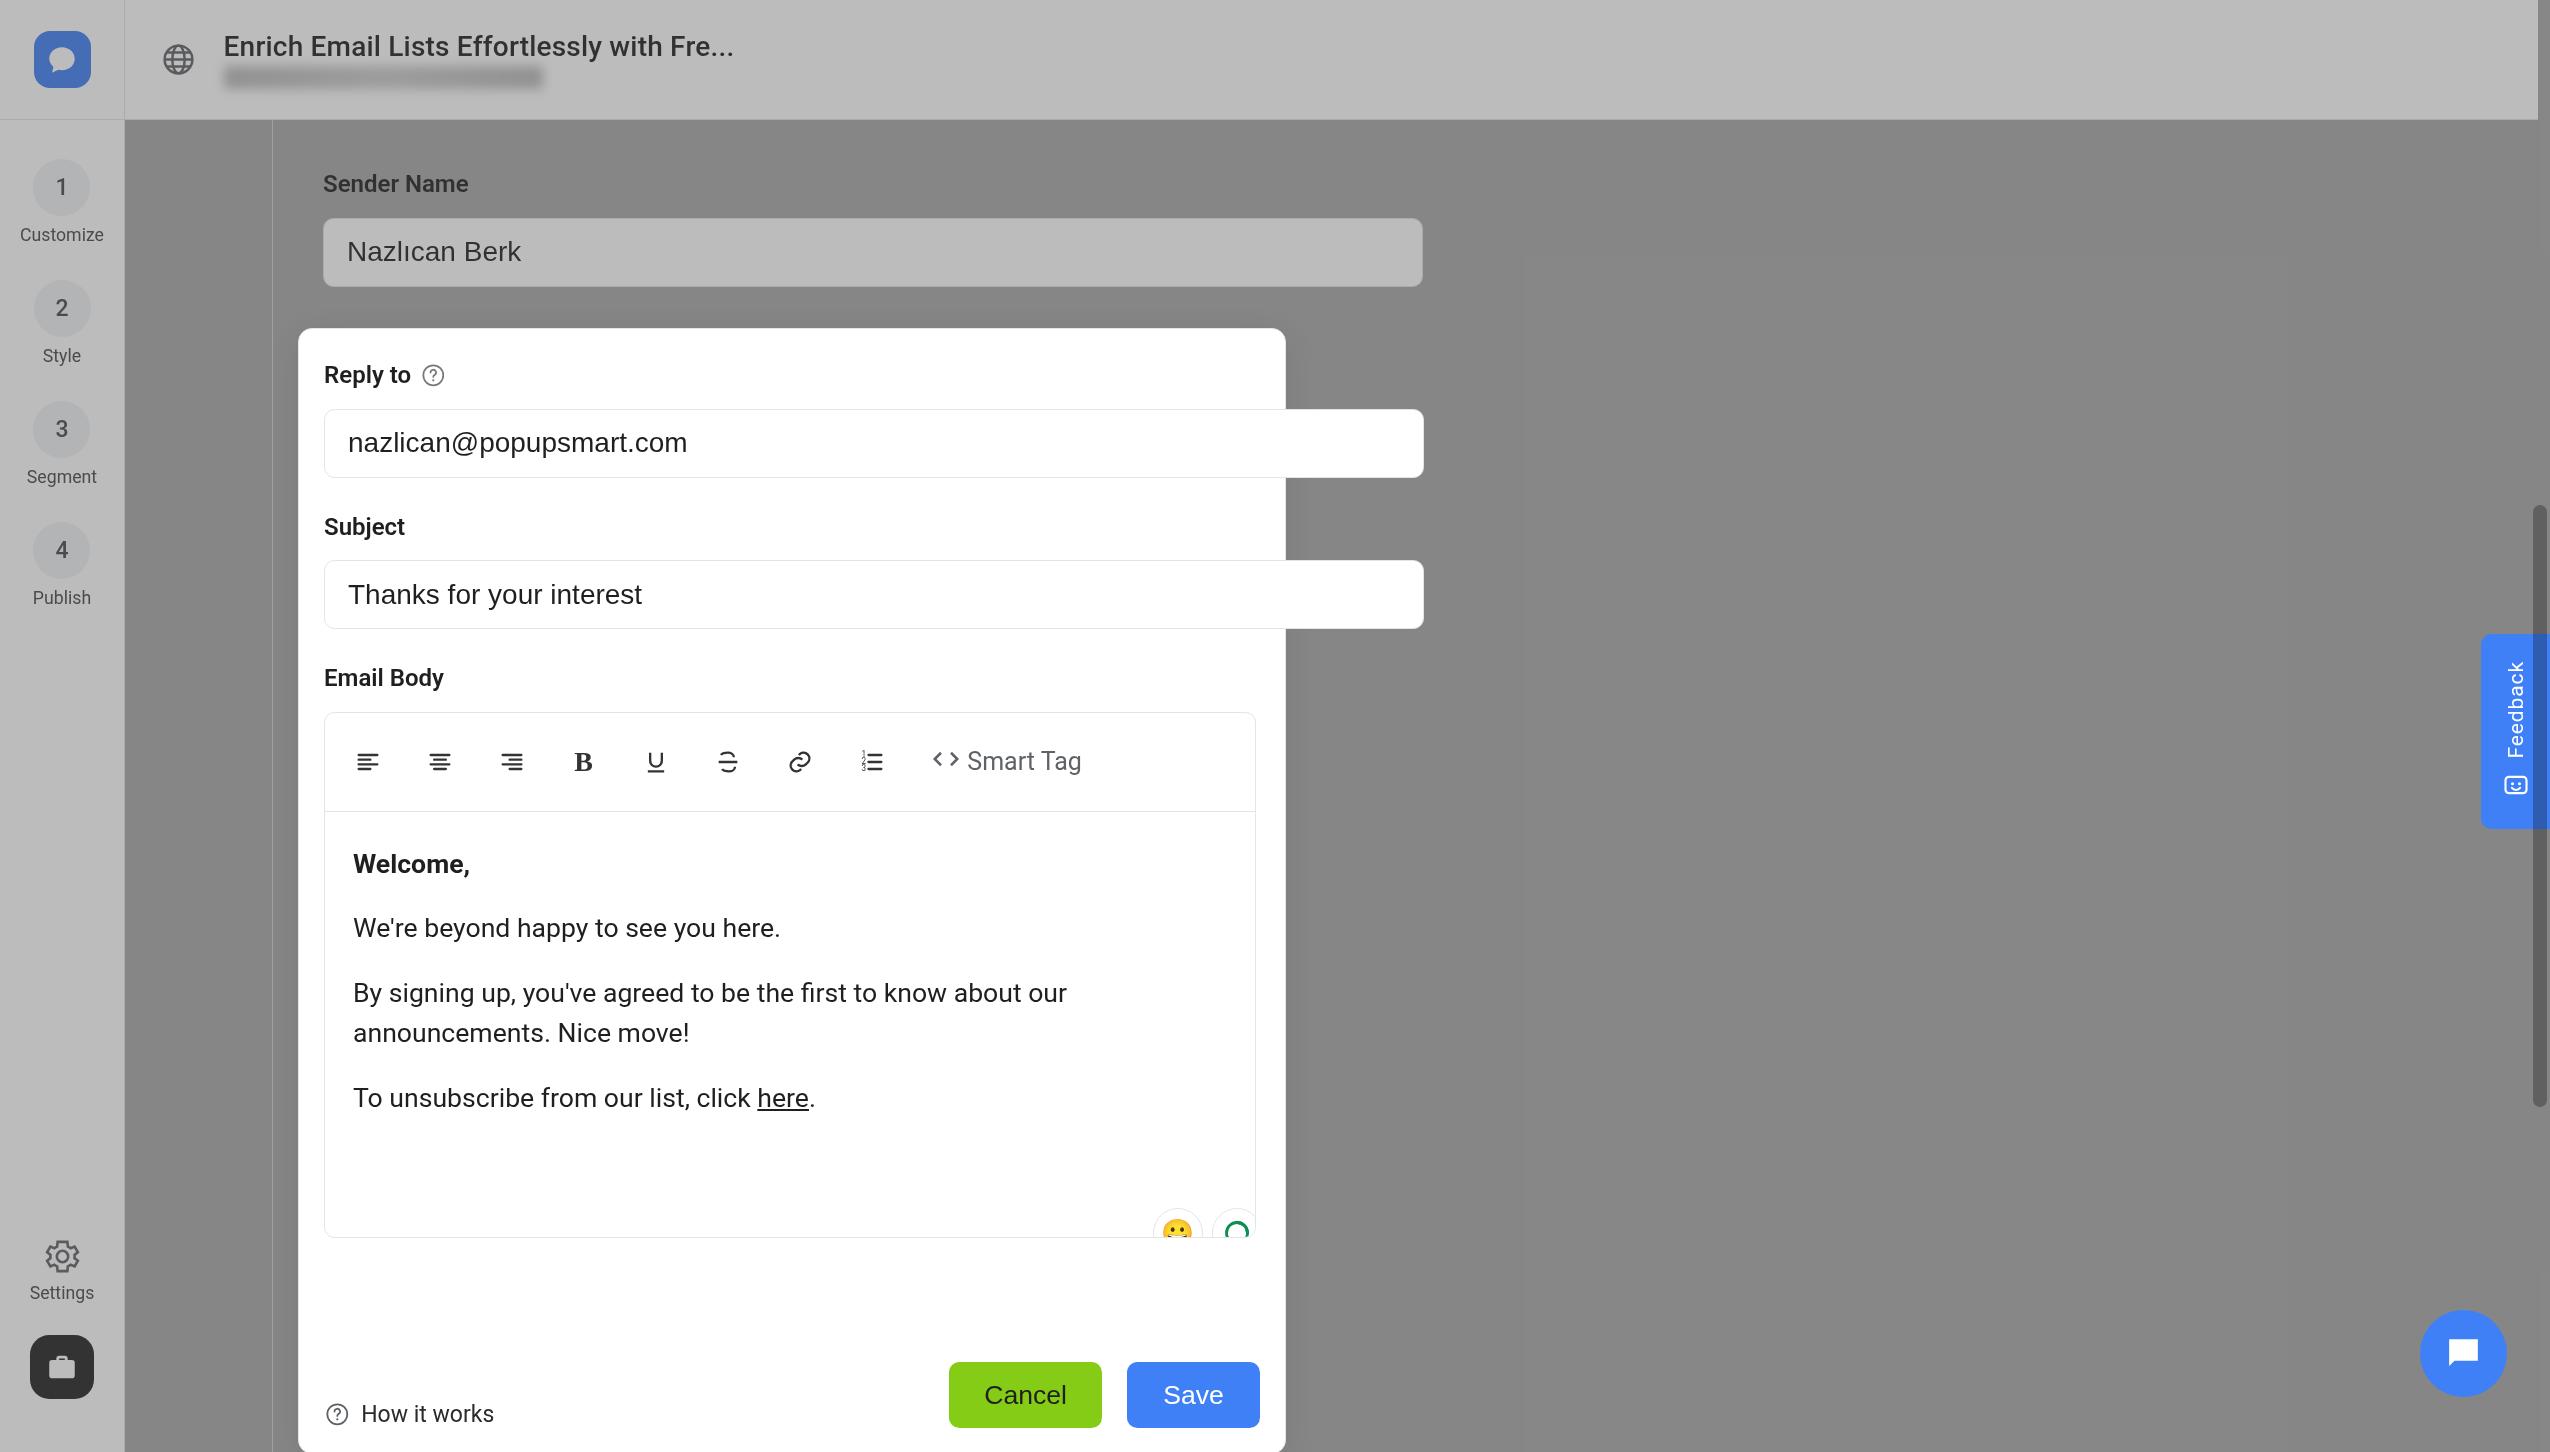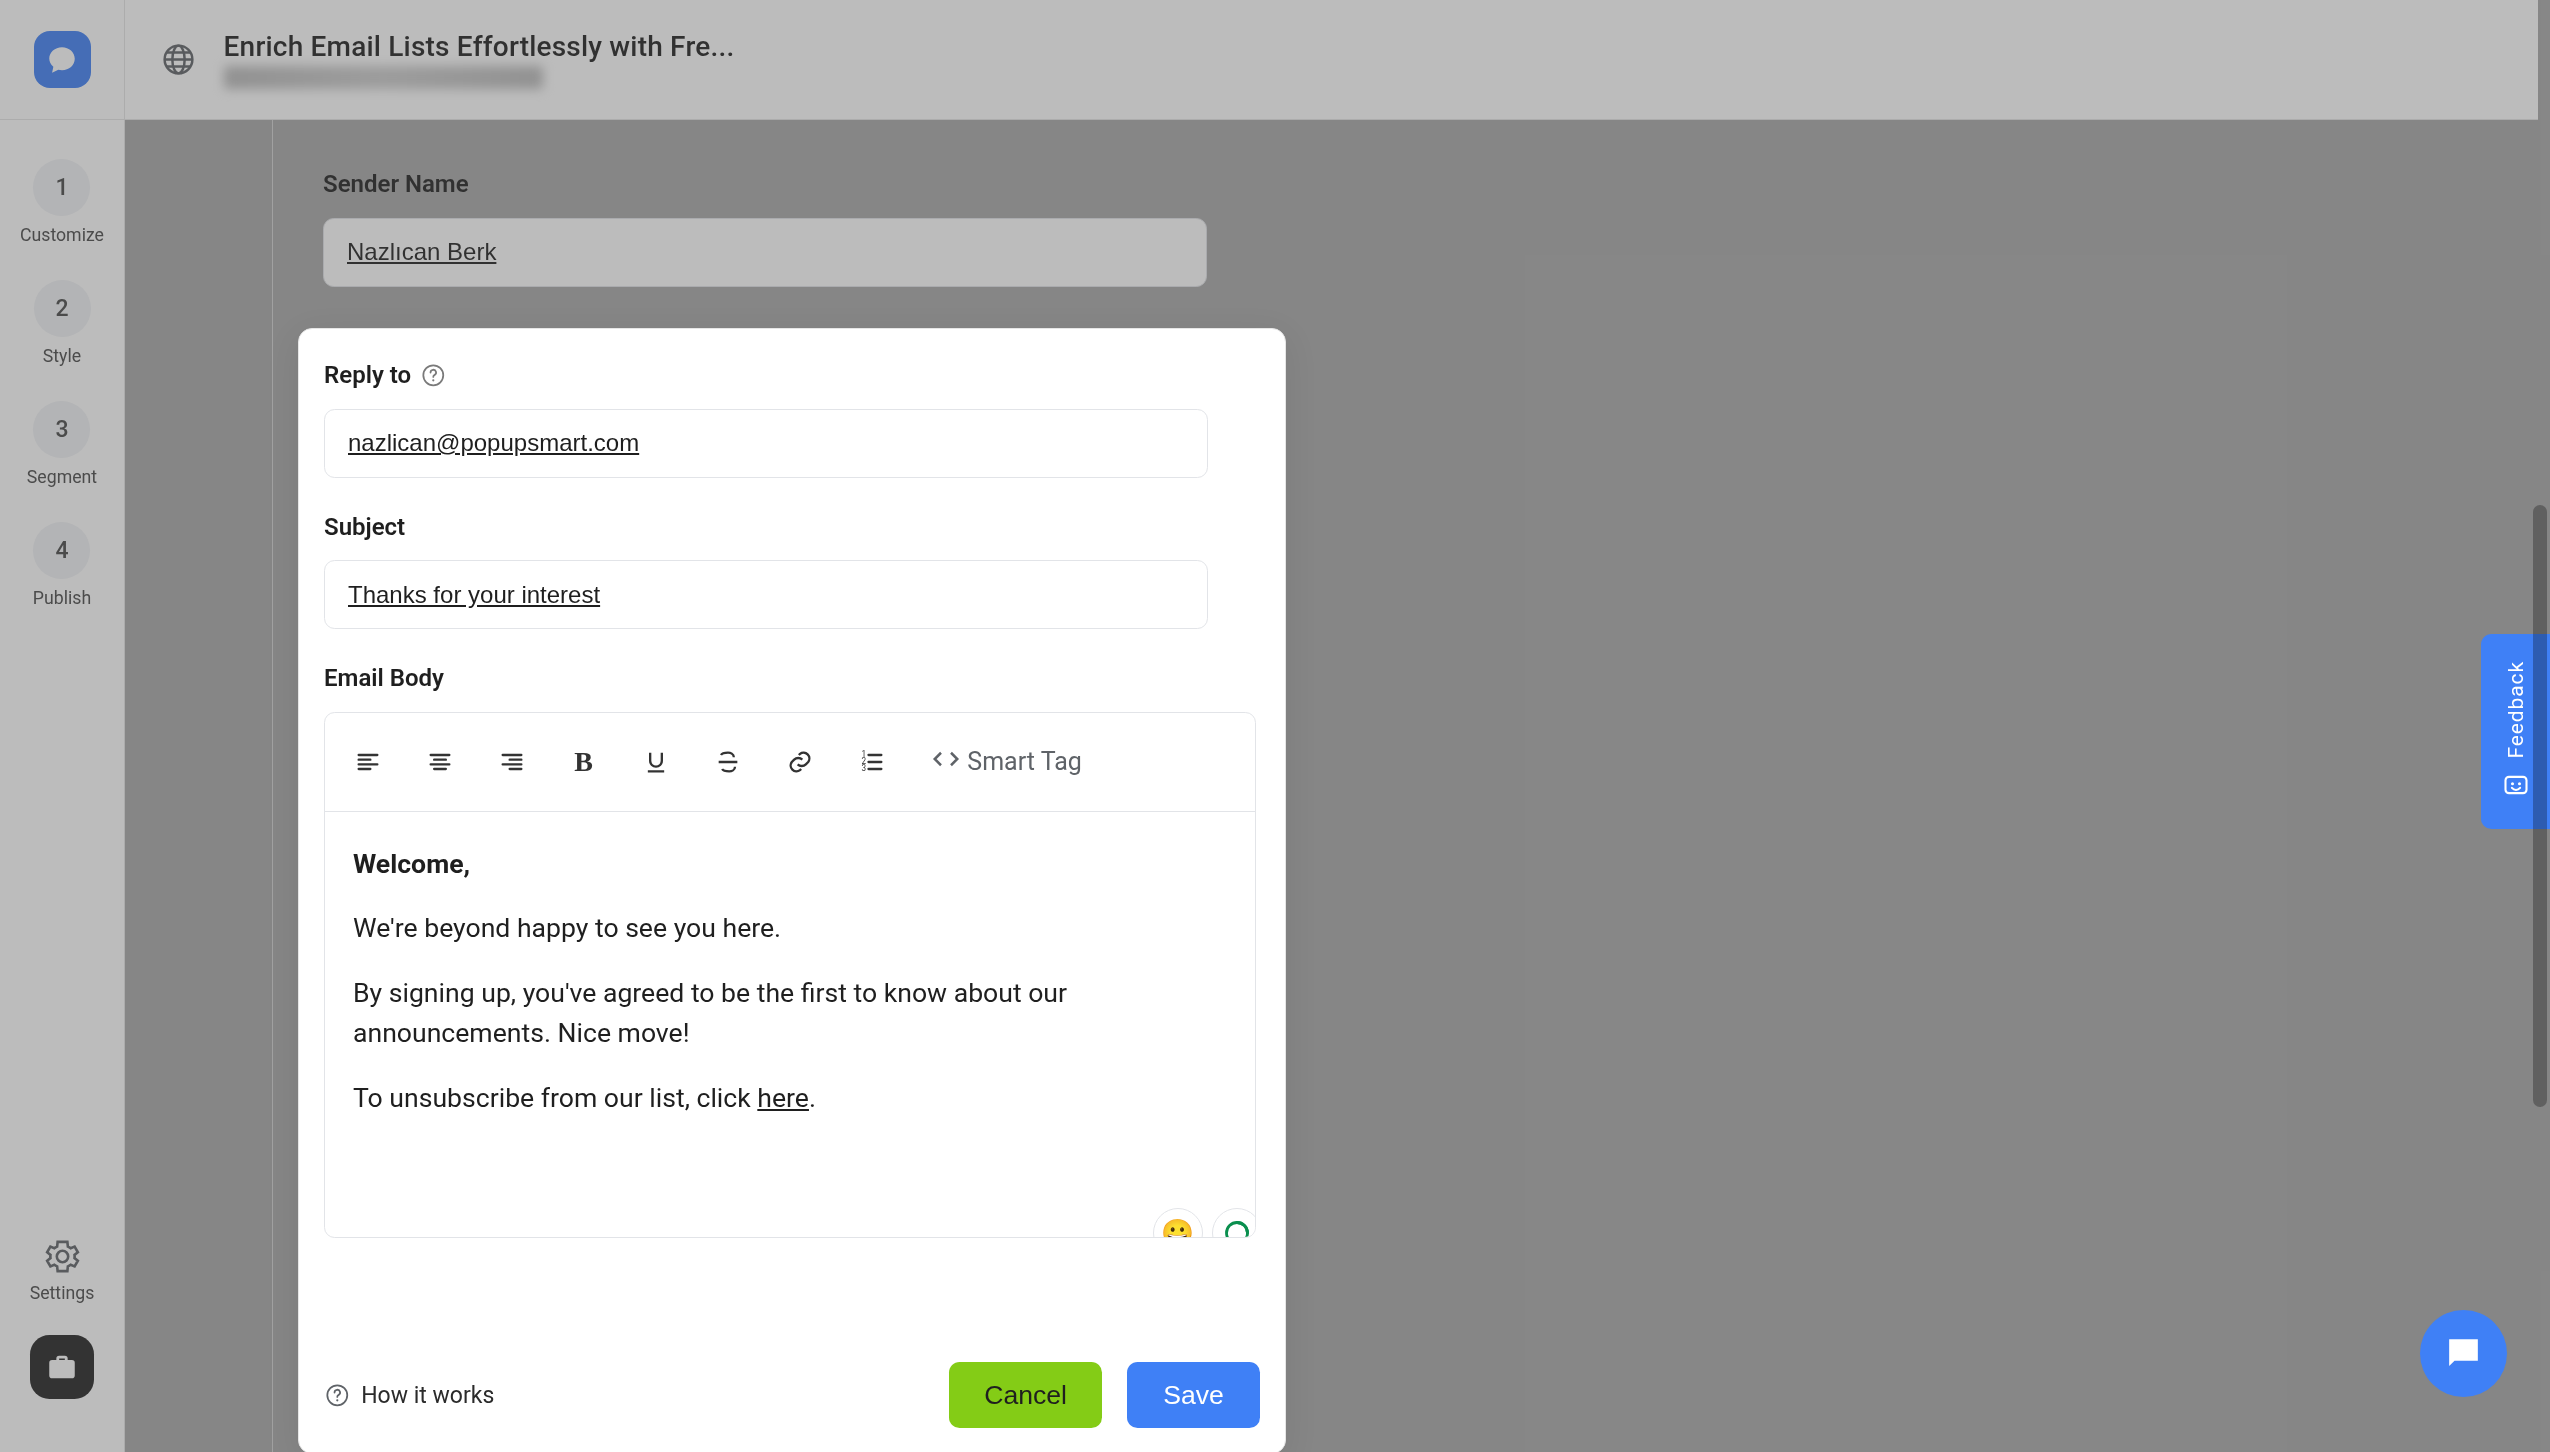--- a/index.html
+++ b/index.html
@@ -115,30 +115,29 @@
     right: 145px;
     bottom: 0;
     padding-left: 51px;
     padding-top: 50px;
   }
 
   .field-block { margin-bottom: 43px; }
   .field-label { font-size: 24px; font-weight: 600; color: #1f1f1f; margin-bottom: 19.5px; display:flex; align-items:center; gap:8.9px; }
   .help-icon { width:26.6px; height:26.6px; color:#7a7a7a; }
   .text-input {
-    width: 884px;
+    width: 1100px;
     height: 69px;
     border: 0.9px solid #e2e4e8;
     border-radius: 10.6px;
     background: #ffffff;
     padding: 0 23px;
-    font-size: 24px;
+    font-size: 28px;
     color: #1f1f1f;
     outline: none;
-    text-decoration: underline;
   }
 
   
   .card {
     position: absolute;
     top: 328px;
     left: 298px;
     width: 988px;
     height: 1126px;
     background: #ffffff;
@@ -197,21 +196,21 @@
     background: #fff;
     border: 0.9px solid #e2e4e8;
     display:flex; align-items:center; justify-content:center;
     font-size: 26.6px;
   }
   .float-circle.green { color:#0a8f4e; }
 
   .card-footer {
     margin-top: auto;
     display: flex;
-    align-items: center;
+    align-items: flex-end;
     justify-content: space-between;
     padding-top: 21px;
   }
   .how-it-works { display:flex; align-items:center; gap:10.6px; font-size:23px; color:#2b2b2b; }
   .how-it-works svg { width:26.6px; height:26.6px; color:#5f6368; }
   .footer-buttons { display:flex; gap:25px; }
   .btn {
     height: 66px;
     min-width: 133px;
     padding: 0 35px;

